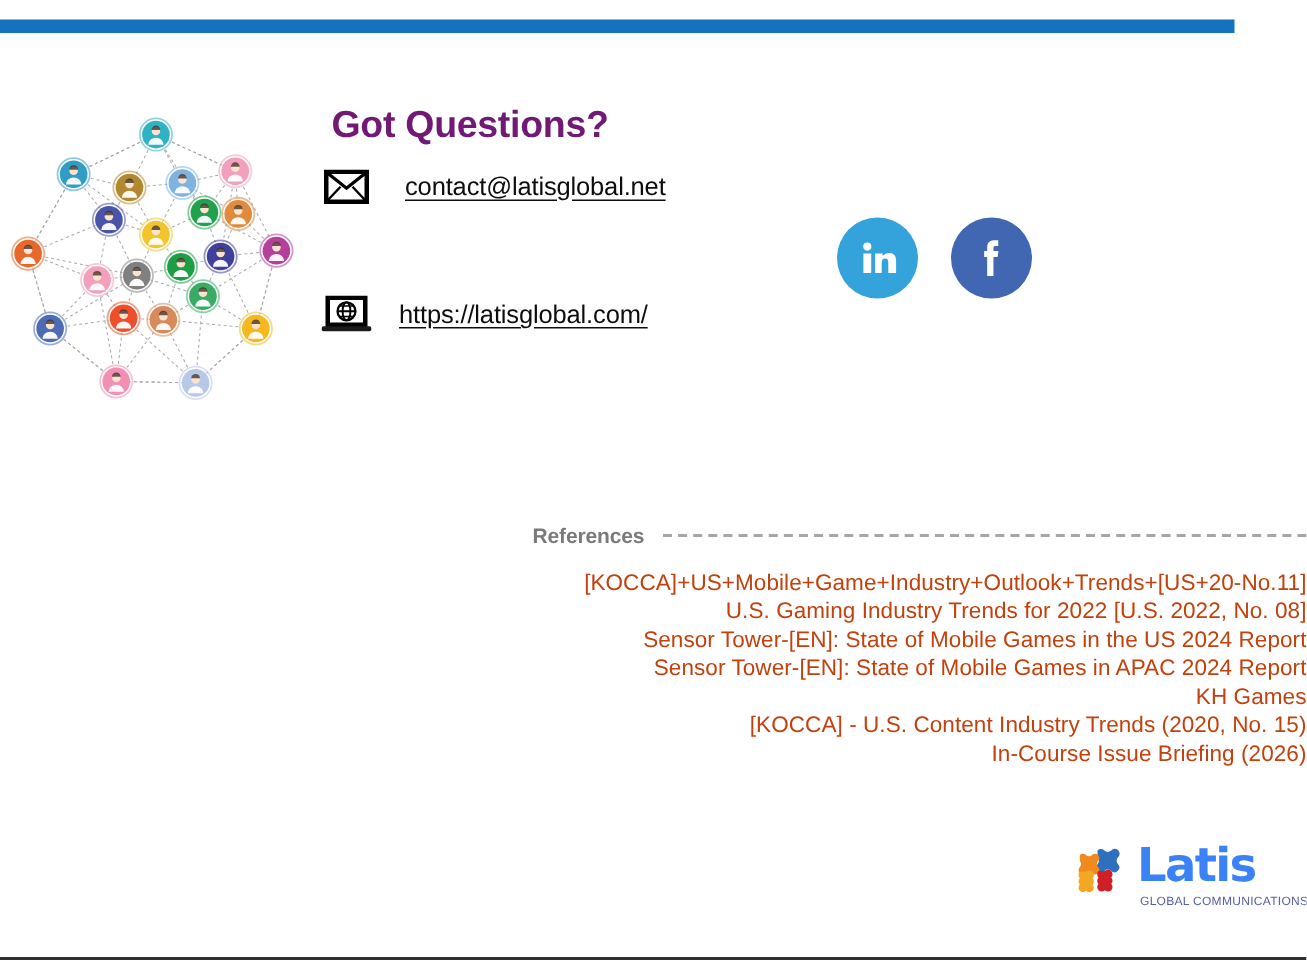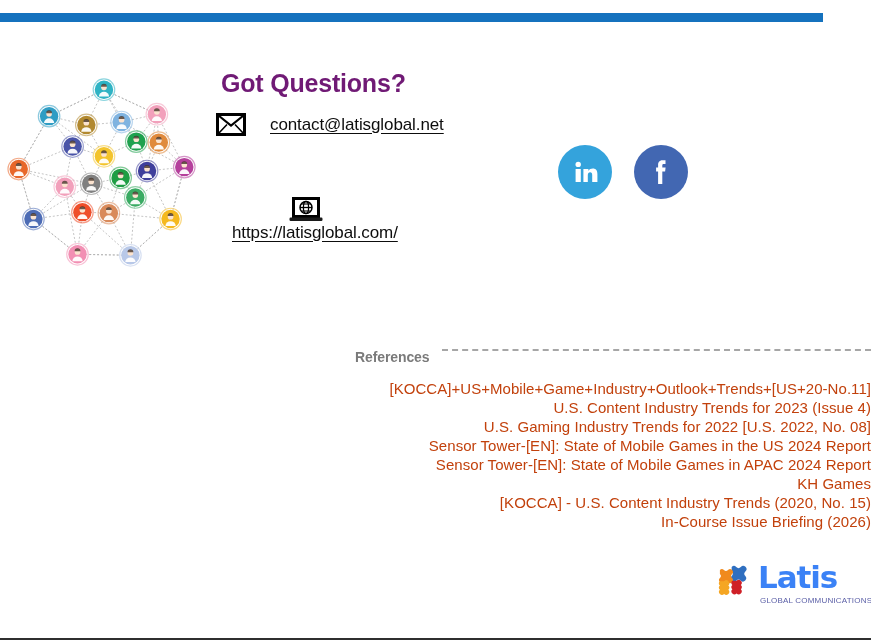--- a/index.html
+++ b/index.html
@@ -60,21 +60,21 @@
   .heading.questions { left: 221px; top: 69px; }
   .heading.follow   { left: 527px; top: 69px; }
 
   
   .contact-row {
     position: absolute;
     display: flex;
     align-items: center;
   }
   .contact-row.email   { left: 216px; top: 113px; }
-  .contact-row.website { left: 214px; top: 197px; flex-direction: column; }
+  .contact-row.website { left: 214px; top: 197px; }
 
   .icon-box {
     flex: 0 0 auto;
     display: flex;
     align-items: center;
     justify-content: center;
   }
   .contact-link {
     font-size: 17px;
     color: #0d0d0d;
@@ -107,20 +107,21 @@
 
   
   .references {
     position: absolute;
     left: 355px;
     top: 349px;
     width: 516px;
   }
   .ref-head {
     display: flex;
+    align-items: center;
     gap: 12px;
   }
   .ref-title {
     font-size: 14px;
     font-weight: bold;
     color: #7a7a7a;
     white-space: nowrap;
     letter-spacing: -0.1px;
   }
   .ref-dash {
@@ -456,21 +457,20 @@
     </a>
   </div>
 
   <div class="references">
     <div class="ref-head">
       <span class="ref-title">References</span>
       <span class="ref-dash"></span>
     </div>
     <ul class="ref-list" id="ref-list">
         <li>[KOCCA]+US+Mobile+Game+Industry+Outlook+Trends+[US+20-No.11]</li>
-        <li>U.S. Content Industry Trends for 2023 (Issue 4)</li>
         <li>U.S. Gaming Industry Trends for 2022 [U.S. 2022, No. 08]</li>
         <li>Sensor Tower-[EN]: State of Mobile Games in the US 2024 Report</li>
         <li>Sensor Tower-[EN]: State of Mobile Games in APAC 2024 Report</li>
         <li>KH Games</li>
         <li>[KOCCA] - U.S. Content Industry Trends (2020, No. 15)</li>
         <li>In-Course Issue Briefing (2026)</li>
       </ul>
   </div>
 
   <div class="logo">

